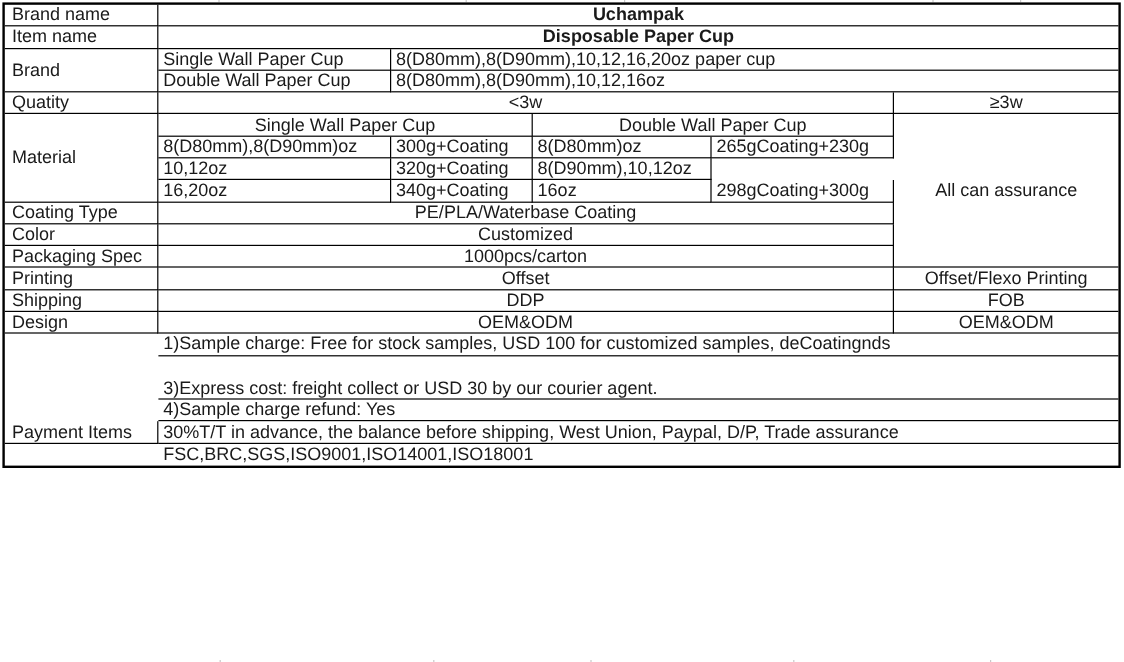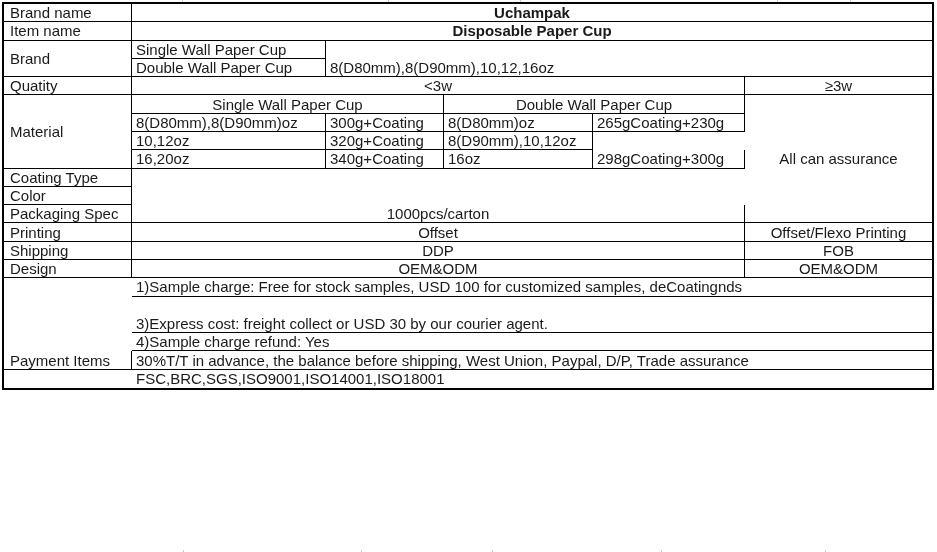--- a/index.html
+++ b/index.html
@@ -48,20 +48,21 @@
 <div class="spec-table">
 
   <div class="cell lbl" style="grid-row:1;grid-column:1">Brand name</div>
   <div class="cell center bold er" style="grid-row:1;grid-column:2/7">Uchampak</div>
 
   <div class="cell center bold er" style="grid-row:2;grid-column:2/7">Disposable Paper Cup</div>
   <div class="cell lbl" style="grid-row:2;grid-column:1">Item name</div>
 
   <div class="cell lbl" style="grid-row:3/5;grid-column:1">Brand</div>
   <div class="cell" style="grid-row:3;grid-column:2">Single Wall Paper Cup</div>
+  <div class="cell er" style="grid-row:3;grid-column:3/7">8(D80mm),8(D90mm),10,12,16,20oz paper cup</div>
   <div class="cell" style="grid-row:4;grid-column:2">Double Wall Paper Cup</div>
   <div class="cell er" style="grid-row:4;grid-column:3/7">8(D80mm),8(D90mm),10,12,16oz</div>
 
   <div class="cell lbl" style="grid-row:5;grid-column:1">Quatity</div>
   <div class="cell center" style="grid-row:5;grid-column:2/6">&lt;3w</div>
   <div class="cell center er" style="grid-row:5;grid-column:6">≥3w</div>
 
   <div class="cell lbl" style="grid-row:6/10;grid-column:1">Material</div>
   <div class="cell center" style="grid-row:6;grid-column:2/4">Single Wall Paper Cup</div>
   <div class="cell center" style="grid-row:6;grid-column:4/6">Double Wall Paper Cup</div>
@@ -75,22 +76,24 @@
   <div class="cell" style="grid-row:8;grid-column:2">10,12oz</div>
   <div class="cell" style="grid-row:8;grid-column:3">320g+Coating</div>
   <div class="cell" style="grid-row:8;grid-column:4">8(D90mm),10,12oz</div>
 
   <div class="cell" style="grid-row:9;grid-column:2">16,20oz</div>
   <div class="cell" style="grid-row:9;grid-column:3">340g+Coating</div>
   <div class="cell" style="grid-row:9;grid-column:4">16oz</div>
   <div class="cell" style="grid-row:9;grid-column:5">298gCoating+300g</div>
 
   <div class="cell lbl" style="grid-row:10;grid-column:1">Coating Type</div>
+  <div class="cell center" style="grid-row:10;grid-column:2/6">PE/PLA/Waterbase Coating</div>
 
   <div class="cell lbl" style="grid-row:11;grid-column:1">Color</div>
+  <div class="cell center" style="grid-row:11;grid-column:2/6">Customized</div>
 
   <div class="cell lbl" style="grid-row:12;grid-column:1">Packaging Spec</div>
   <div class="cell center" style="grid-row:12;grid-column:2/6">1000pcs/carton</div>
 
   <div class="cell lbl" style="grid-row:13;grid-column:1">Printing</div>
   <div class="cell center" style="grid-row:13;grid-column:2/6">Offset</div>
   <div class="cell center er" style="grid-row:13;grid-column:6">Offset/Flexo Printing</div>
 
   <div class="cell lbl" style="grid-row:14;grid-column:1">Shipping</div>
   <div class="cell center" style="grid-row:14;grid-column:2/6">DDP</div>

